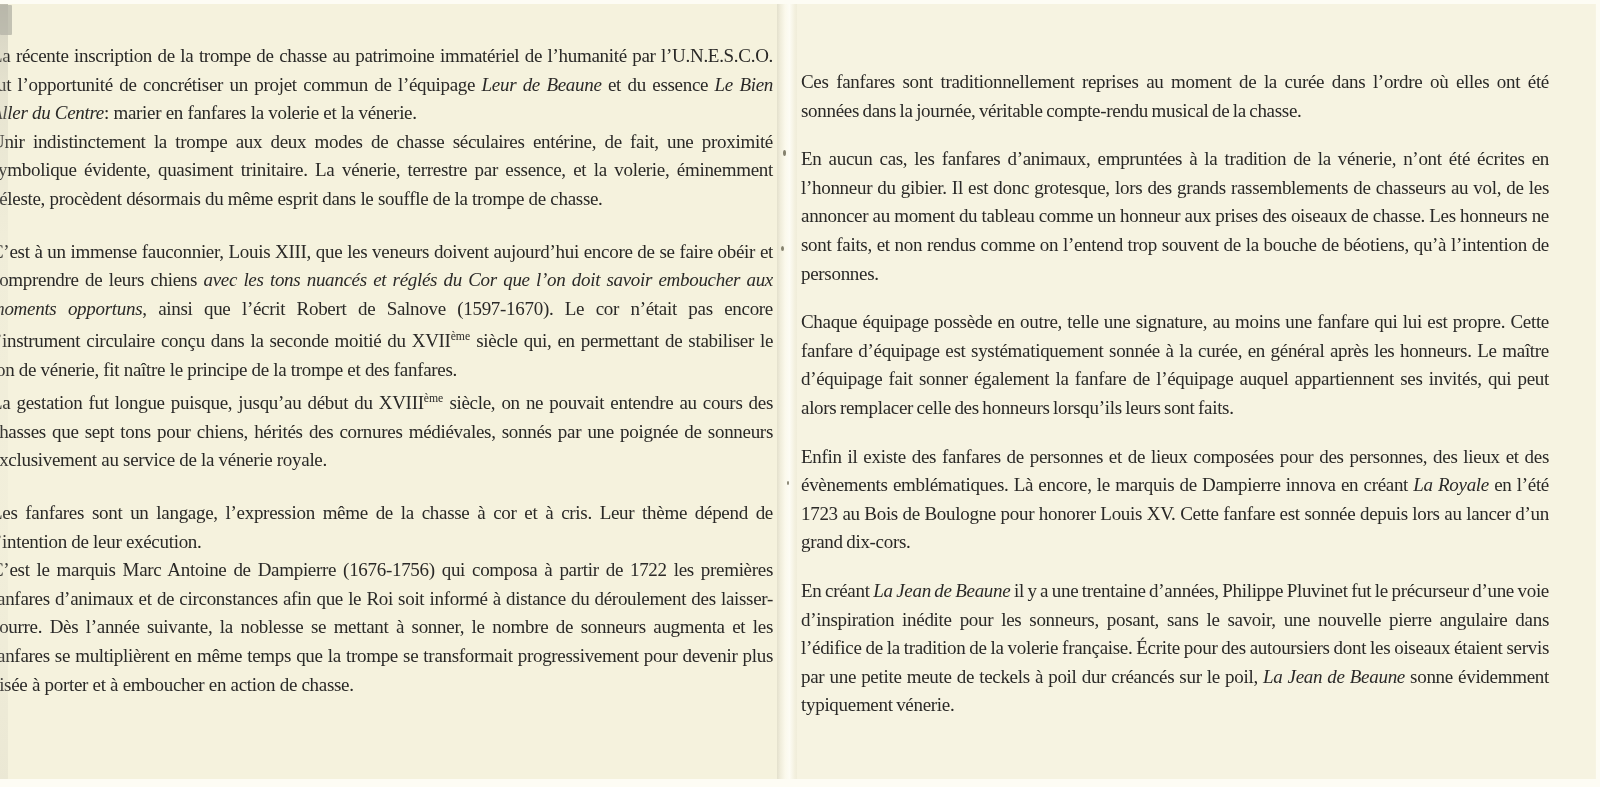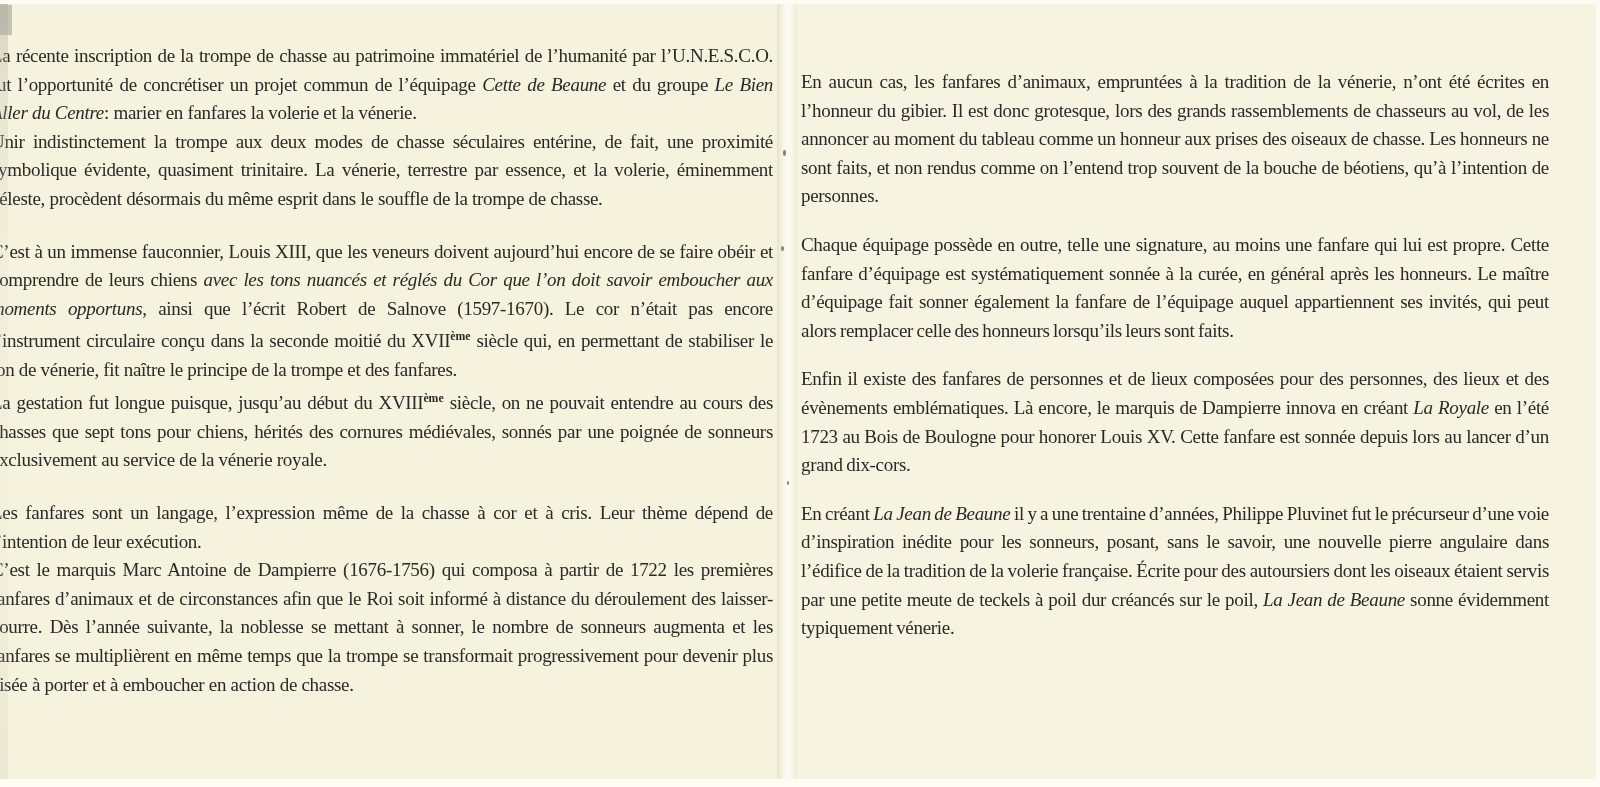--- a/index.html
+++ b/index.html
@@ -48,46 +48,49 @@
   .text-right{
     left:4px;top:64px;width:748px;
     font-size:19px;line-height:28.6px;letter-spacing:-0.3px;word-spacing:-1px;
   }
   .block{margin:0 0 24px 0;}
   .text-right .block{margin-bottom:20px;}
   .block:last-child{margin-bottom:0;}
   .para{margin:0;}
   .it{font-style:italic;}
   .bd{font-weight:normal;}
-  .sup{font-size:0.62em;vertical-align:super;letter-spacing:0;font-weight:bold;}
+  .sup{font-size:0.62em;vertical-align:super;letter-spacing:0;}
 </style>
 </head>
 <body>
 
 <div class="page page-left">
   <div class="text text-left">
       <div class="block">
-        <p class="para"><span>La récente inscription de la trompe de chasse au patrimoine immatériel de l’humanité par l’U.N.E.S.C.O. fut l’opportunité de concrétiser un projet commun de l’équipage </span><span class="it">Cette de Beaune</span><span> et du groupe </span><span class="it">Le Bien Aller du Centre</span><span>: marier en fanfares la volerie et la vénerie.</span></p>
+        <p class="para"><span>La récente inscription de la trompe de chasse au patrimoine immatériel de l’humanité par l’U.N.E.S.C.O. fut l’opportunité de concrétiser un projet commun de l’équipage </span><span class="it">Leur de Beaune</span><span> et du essence </span><span class="it">Le Bien Aller du Centre</span><span>: marier en fanfares la volerie et la vénerie.</span></p>
         <p class="para"><span>Unir indistinctement la trompe aux deux modes de chasse séculaires entérine, de fait, une proximité symbolique évidente, quasiment trinitaire. La vénerie, terrestre par essence, et la volerie, éminemment céleste, procèdent désormais du même esprit dans le souffle de la trompe de chasse.</span></p>
       </div>
       <div class="block">
         <p class="para"><span>C’est à un immense fauconnier, Louis XIII, que les veneurs doivent aujourd’hui encore de se faire obéir et comprendre de leurs chiens </span><span class="it">avec les tons nuancés et réglés du Cor que l’on doit savoir emboucher aux moments opportuns</span><span>, ainsi que l’écrit Robert de Salnove (1597-1670). Le cor n’était pas encore l’instrument circulaire conçu dans la seconde moitié du XVII</span><span class="sup">ème</span><span> siècle qui, en permettant de stabiliser le ton de vénerie, fit naître le principe de la trompe et des fanfares.</span></p>
         <p class="para"><span>La gestation fut longue puisque, jusqu’au début du XVIII</span><span class="sup">ème</span><span> siècle, on ne pouvait entendre au cours des chasses que sept tons pour chiens, hérités des cornures médiévales, sonnés par une poignée de sonneurs exclusivement au service de la vénerie royale.</span></p>
       </div>
       <div class="block">
         <p class="para"><span>Les fanfares sont un langage, l’expression même de la chasse à cor et à cris. Leur thème dépend de l’intention de leur exécution.</span></p>
         <p class="para"><span>C’est le marquis Marc Antoine de Dampierre (1676-1756) qui composa à partir de 1722 les premières </span><span class="bd">fanfares d’animaux et de circonstances</span><span> afin que le Roi soit informé à distance du déroulement des laisser-courre. Dès l’année suivante, la noblesse se mettant à sonner, le nombre de sonneurs augmenta et les fanfares se multiplièrent en même temps que la trompe se transformait progressivement pour devenir plus aisée à porter et à emboucher en action de chasse.</span></p>
       </div>
     </div>
 </div>
 
 <div class="gutter"></div>
 
 <div class="page page-right">
   <div class="text text-right">
+      <div class="block">
+        <p class="para"><span>Ces fanfares sont traditionnellement reprises au moment de la curée dans l’ordre où elles ont été sonnées dans la journée, véritable compte-rendu musical de la chasse.</span></p>
+      </div>
       <div class="block">
         <p class="para"><span>En aucun cas, les fanfares d’animaux, empruntées à la tradition de la vénerie, n’ont été écrites en l’honneur du gibier. Il est donc grotesque, lors des grands rassemblements de chasseurs au vol, de les annoncer au moment du tableau comme un honneur aux prises des oiseaux de chasse. Les honneurs ne sont faits, et non rendus comme on l’entend trop souvent de la bouche de béotiens, qu’à l’intention de personnes.</span></p>
       </div>
       <div class="block">
         <p class="para"><span>Chaque équipage possède en outre, telle une signature, au moins une fanfare qui lui est propre. Cette </span><span class="bd">fanfare d’équipage</span><span> est systématiquement sonnée à la curée, en général après les honneurs. Le maître d’équipage fait sonner également la fanfare de l’équipage auquel appartiennent ses invités, qui peut alors remplacer celle des honneurs lorsqu’ils leurs sont faits.</span></p>
       </div>
       <div class="block">
         <p class="para"><span>Enfin il existe des </span><span class="bd">fanfares de personnes et de lieux</span><span> composées pour des personnes, des lieux et des évènements emblématiques. Là encore, le marquis de Dampierre innova en créant </span><span class="it">La Royale</span><span> en l’été 1723 au Bois de Boulogne pour honorer Louis XV. Cette fanfare est sonnée depuis lors au lancer d’un grand dix-cors.</span></p>
       </div>
       <div class="block">

